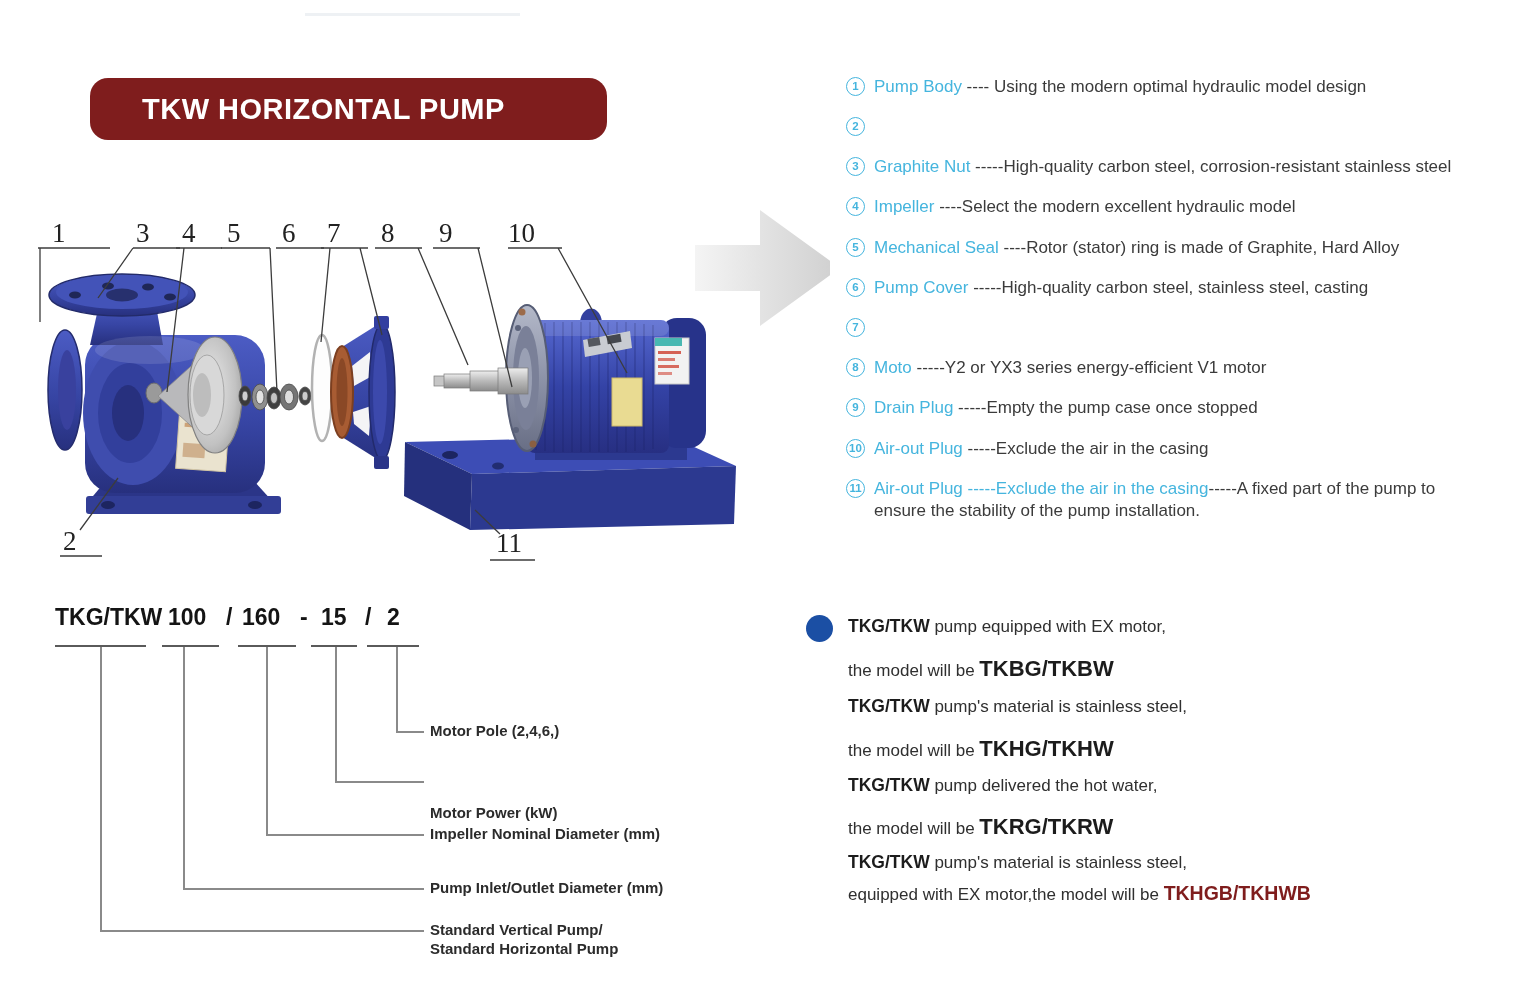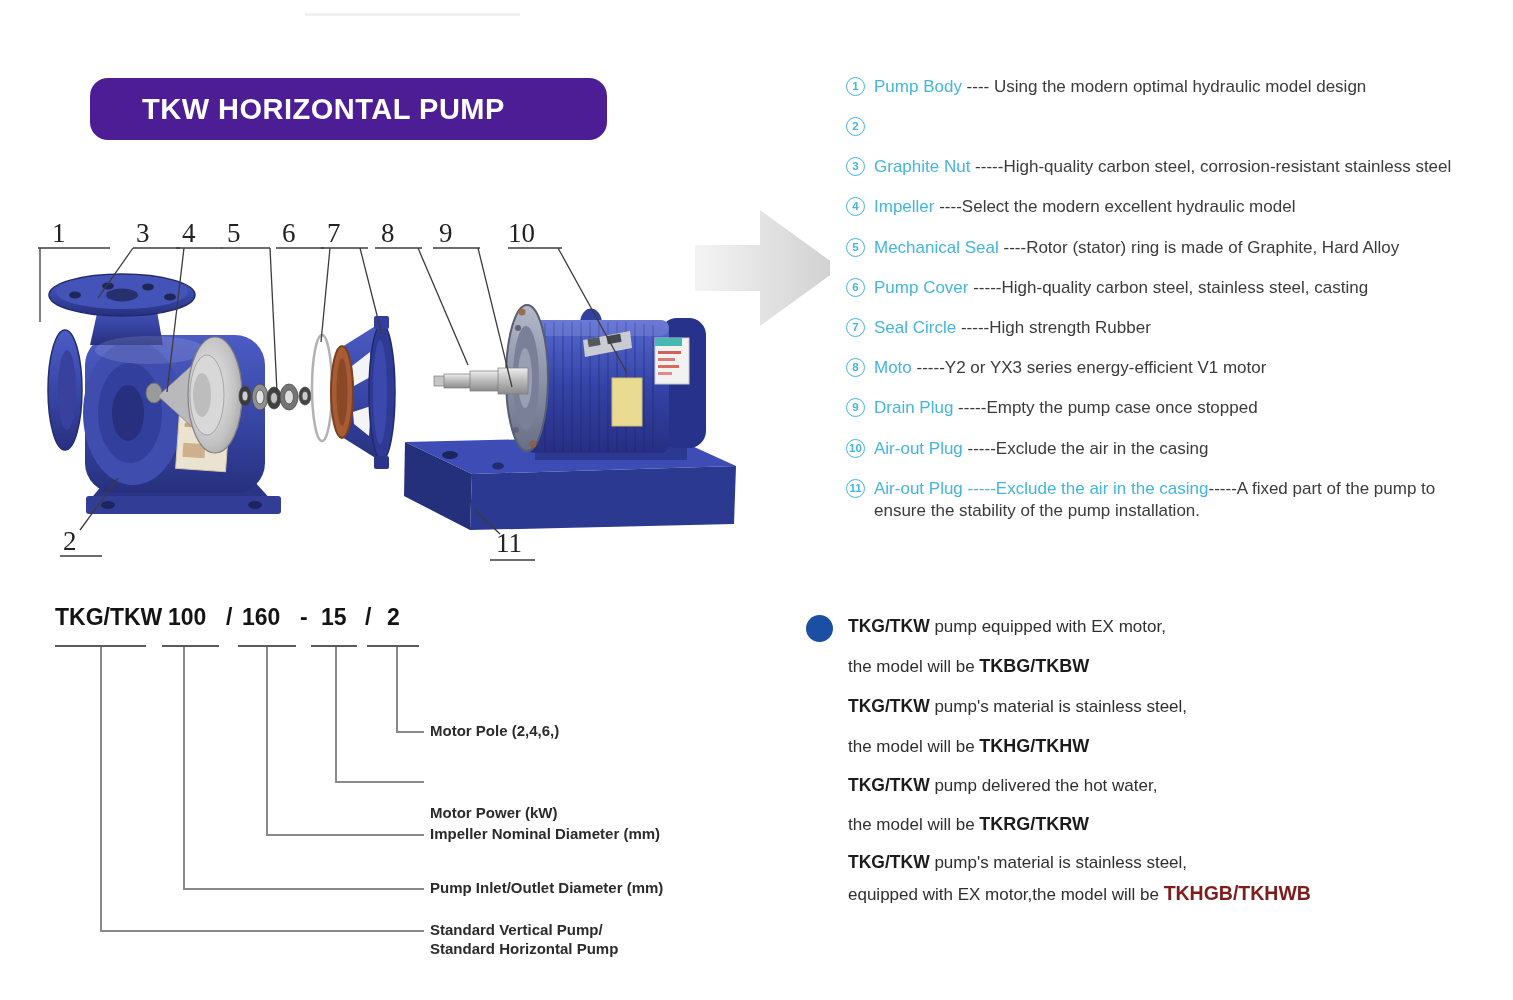--- a/index.html
+++ b/index.html
@@ -1,21 +1,21 @@
 <!DOCTYPE html>
 <html><head>
 <meta charset="utf-8">
 <style>
   * { margin:0; padding:0; box-sizing:border-box; }
   html,body { width:1513px; height:1000px; background:#ffffff; overflow:hidden;
               font-family:"Liberation Sans", sans-serif; }
   .abs { position:absolute; }
 
   
-  #banner { left:90px; top:78px; width:517px; height:62px; background:#4c1d95;
+  #banner { left:90px; top:78px; width:517px; height:62px; background:#7f1d1d;
             border-radius:18px; display:flex; align-items:center; padding-left:52px; }
   #banner .title { color:#ffffff; font-size:29px; font-weight:bold; letter-spacing:.5px; }
 
   #top-divider { left:305px; top:13px; width:215px; height:3px; background:#eef1f4; }
 
   
   .plist-row { position:absolute; left:846px; display:flex; align-items:flex-start; width:650px; }
   .pnum { width:19px; height:19px; border:1.6px solid #45b5de; border-radius:50%;
           color:#45b5de; font-size:11.5px; line-height:16px; text-align:center;
           margin-right:9px; margin-top:1px; flex-shrink:0; font-weight:bold; }
@@ -28,21 +28,21 @@
   .useg { position:absolute; height:2px; background:#5a5a5a; }
   .vline { position:absolute; width:2px; background:#8a8a8a; }
   .hline { position:absolute; height:2px; background:#8a8a8a; }
   .mlabel { position:absolute; left:430px; font-size:15px; font-weight:bold; color:#2b2b2b; }
 
   
   #variant-bullet { left:806px; top:615px; width:27px; height:27px; border-radius:50%;
                     background:#1b4fa4; }
   .vline-txt { position:absolute; left:848px; font-size:17px; color:#2f2f2f; }
   .vbold { font-weight:bold; font-size:17.5px; color:#1c1c1c; }
-  .vmodel { font-weight:bold; font-size:18px; color:#1c1c1c; }
+  .vmodel { font-weight:bold; font-size:22px; color:#1c1c1c; }
   .vmodel-big { font-weight:bold; font-size:19.5px; color:#7f1d1d; }
 
   svg text.callout { font-family:"Liberation Serif", serif; font-size:27px; fill:#222; }
 </style>
 </head>
 <body>
 
 <div class="abs" id="top-divider"></div>
 
 <div class="abs" id="banner">
@@ -254,21 +254,20 @@
   <div class="plist-row" style="top:237px">
     <span class="pnum">5</span>
     <span class="ptxt"><span class="plabel">Mechanical Seal</span><span> ----</span><span>Rotor (stator) ring is made of Graphite, Hard Alloy</span></span>
   </div>
   <div class="plist-row" style="top:277px">
     <span class="pnum">6</span>
     <span class="ptxt"><span class="plabel">Pump Cover</span><span> -----</span><span>High-quality carbon steel, stainless steel, casting</span></span>
   </div>
   <div class="plist-row" style="top:317px">
     <span class="pnum">7</span>
-    <span class="ptxt"><span class="plabel">Seal Circle</span><span> -----</span><span>High strength Rubber</span></span>
   </div>
   <div class="plist-row" style="top:357px">
     <span class="pnum">8</span>
     <span class="ptxt"><span class="plabel">Moto</span><span> -----</span><span>Y2 or YX3 series energy-efficient V1 motor</span></span>
   </div>
   <div class="plist-row" style="top:397px">
     <span class="pnum">9</span>
     <span class="ptxt"><span class="plabel">Drain Plug</span><span> -----</span><span>Empty the pump case once stopped</span></span>
   </div>
   <div class="plist-row" style="top:438px">

